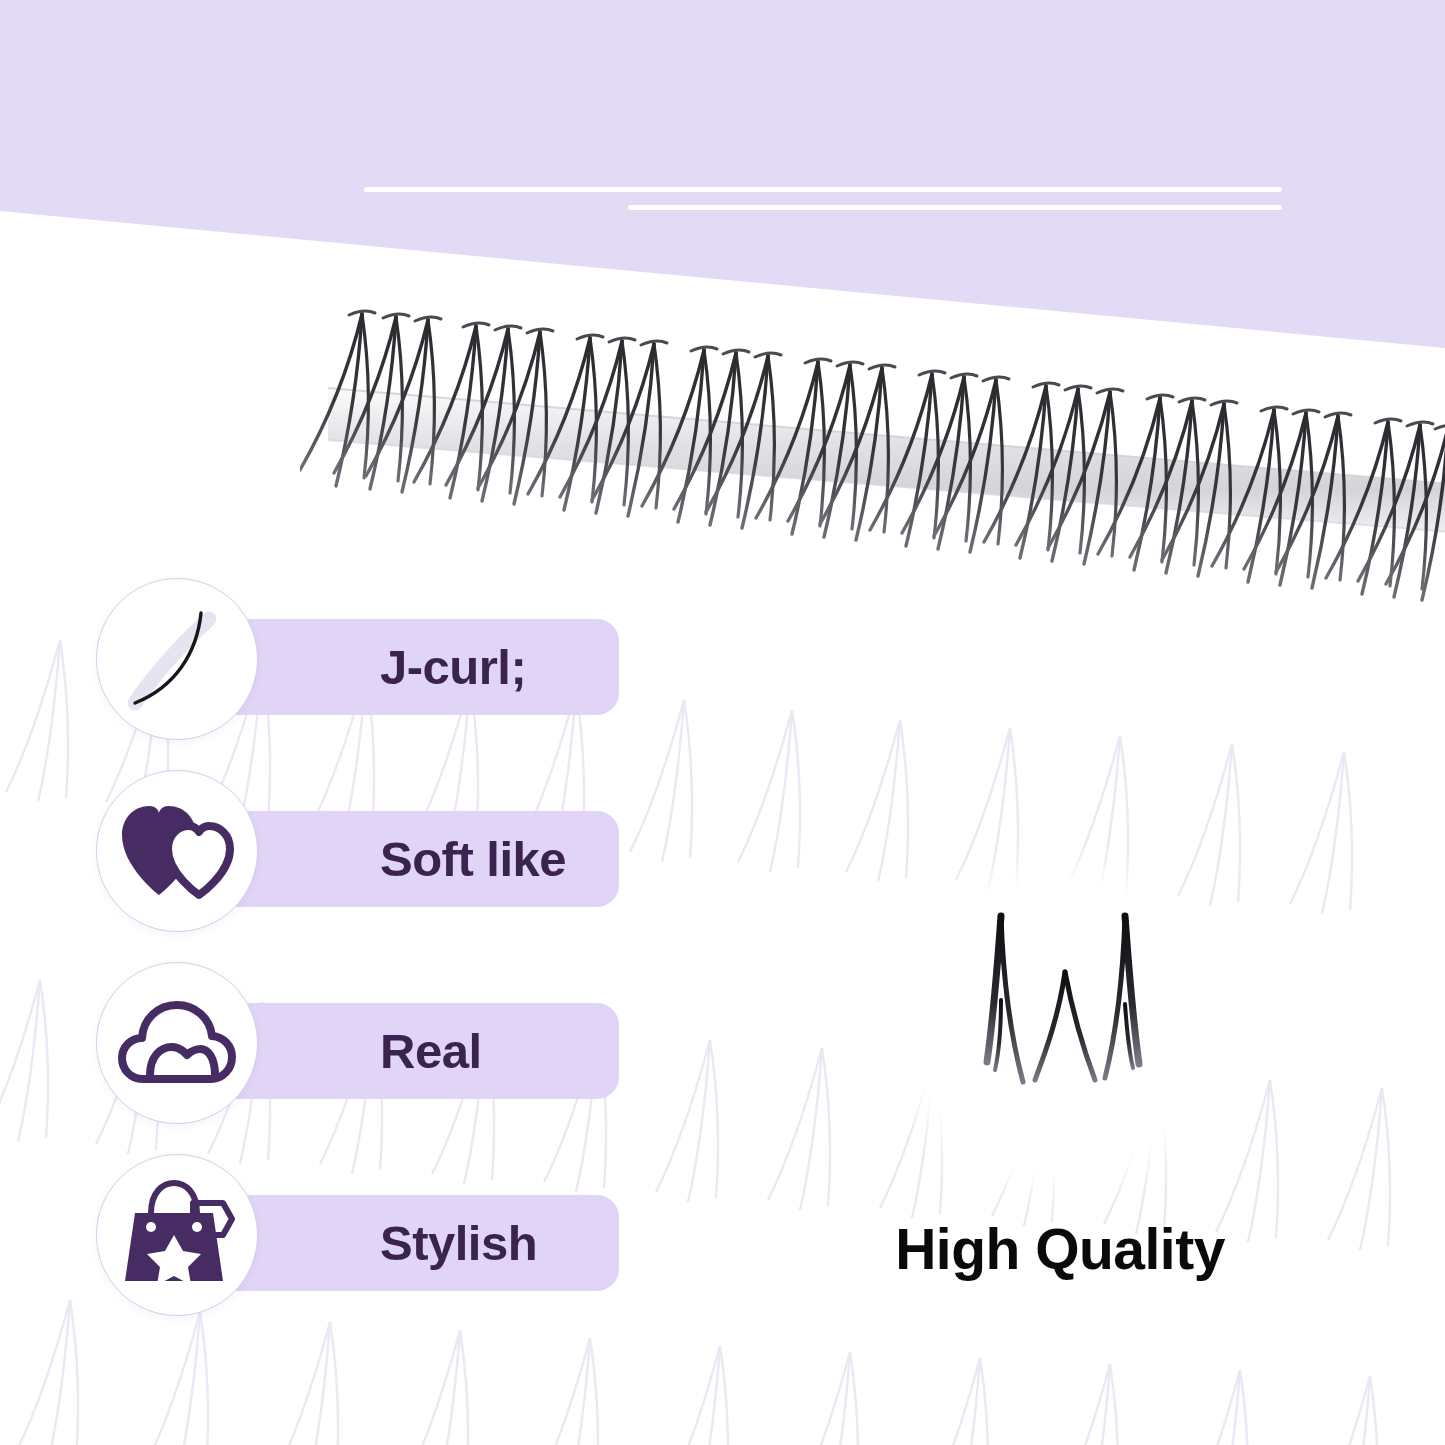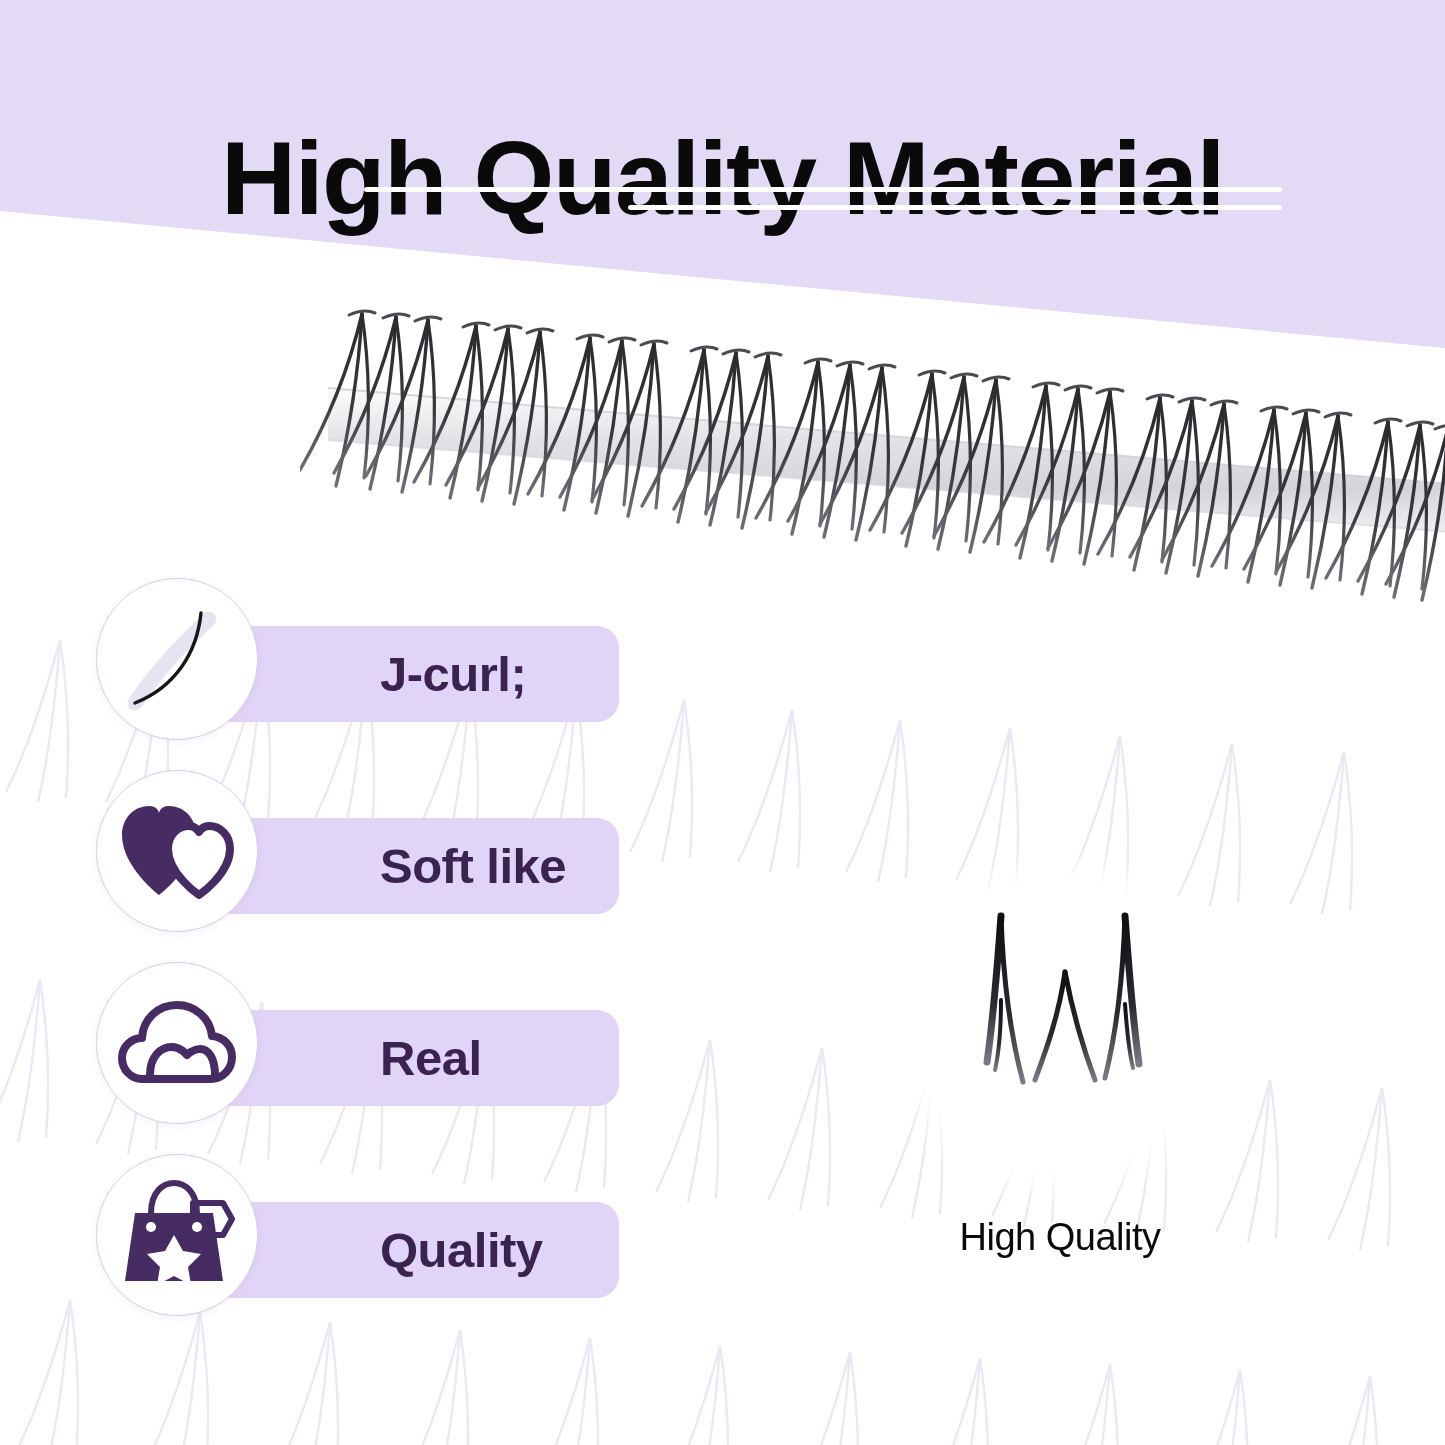--- a/index.html
+++ b/index.html
@@ -84,21 +84,21 @@
   }
 
   .badge-row {
     position: relative;
     height: 192px;
   }
 
   .badge-pill {
     position: absolute;
     left: 64px;
-    top: 48px;
+    top: 41px;
     width: 459px;
     height: 96px;
     background: #E1D5F7;
     border-radius: 22px;
     display: flex;
     align-items: center;
     z-index: 1;
   }
 
   .badge-label {
@@ -144,22 +144,22 @@
     height: 294px;
     margin: 0 auto;
     border-radius: 50%;
     background: #ffffff;
     overflow: hidden;
     box-shadow: 0 0 28px 18px rgba(255,255,255,0.92);
   }
 
   .quality-caption {
     margin-top: 42px;
-    font-size: 38px;
-    font-weight: 400;
+    font-size: 57px;
+    font-weight: 700;
     color: #0a0a0a;
     letter-spacing: -0.5px;
     white-space: nowrap;
   }
 </style>
 </head>
 <body>
 
 <div id="stage">
 
@@ -269,21 +269,20 @@
       <use href="#fan" x="1006" y="143"></use>
       <use href="#fan" x="1038" y="146"></use>
       <use href="#fan" x="1088" y="152"></use>
       <use href="#fan" x="1120" y="155"></use>
       <use href="#fan" x="1148" y="158"></use>
     </g>
   </svg>
 
   <div class="header-band"></div>
 
-  <h1 class="page-title">High Quality Material</h1>
 
   <div class="title-rule long"></div>
   <div class="title-rule short"></div>
 
   <div class="badges">
 
     <div class="badge-row">
       <div class="badge-pill">
         <span class="badge-label">J-curl;</span>
       </div>
@@ -319,21 +318,21 @@
                    C 26,22 41,8 60,8 C 78,8 93,21 95,39
                    C 107,40 115,49 115,60 C 115,72 106,82 93,82 Z" fill="none" stroke="#472B63" stroke-width="8" stroke-linejoin="round"></path>
           <path d="M33,78 C 33,60 43,50 55,50 C 64,50 70,58 70,58
                    C 70,58 76,52 83,52 C 92,52 98,62 98,78" fill="none" stroke="#472B63" stroke-width="8" stroke-linecap="round" stroke-linejoin="round"></path>
         </svg>
       </div>
     </div>
 
     <div class="badge-row">
       <div class="badge-pill">
-        <span class="badge-label">Quality</span>
+        <span class="badge-label">Stylish</span>
       </div>
       <div class="badge-circle">
         <svg width="116" height="116" viewBox="0 0 116 116" aria-hidden="true">
 
           <path d="M32,36 C 32,15 44,6 55,6 C 66,6 78,15 78,36" fill="none" stroke="#472B63" stroke-width="6" stroke-linecap="round"></path>
 
           <path d="M74,26 L104,26 L113,42 L104,58 L74,58 Z" fill="none" stroke="#472B63" stroke-width="6" stroke-linejoin="round"></path>
           <circle cx="84" cy="42" r="4" fill="#472B63"></circle>
 
           <path d="M16,36 L94,36 L104,104 L6,104 Z" fill="#472B63"></path>

